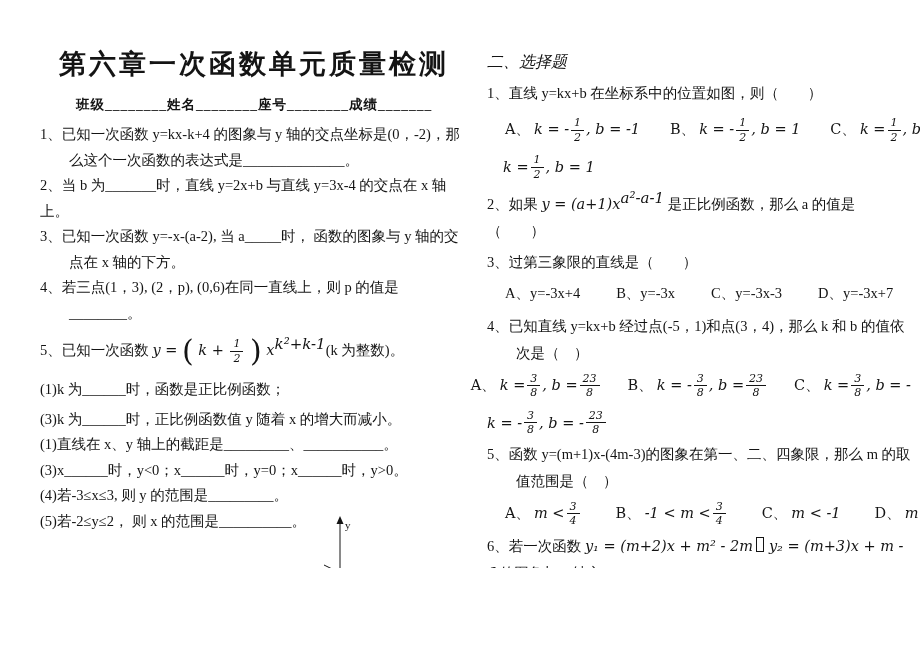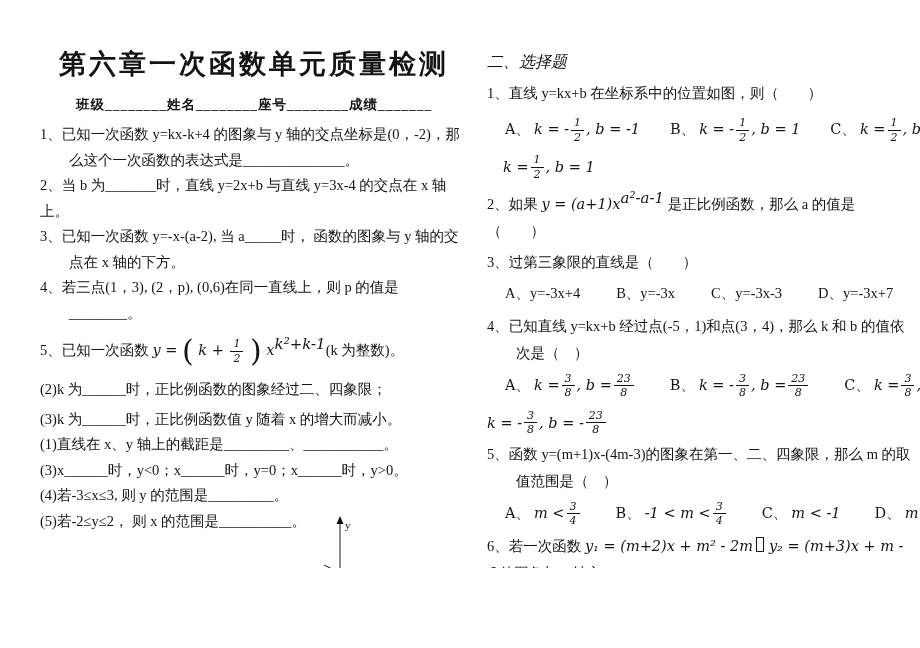--- a/index.html
+++ b/index.html
@@ -19,21 +19,21 @@
   .frac{display:inline-flex;flex-direction:column;align-items:center;vertical-align:middle;
         font-size:11px;line-height:1.2;margin:0 2px;font-style:italic;}
   .frac .num{border-bottom:1px solid #141414;padding:0 3px;}
   .frac .den{padding:0 3px;}
   .bigp{font-size:30px;font-weight:300;vertical-align:middle;line-height:0;font-style:normal;}
   .formula-line{height:42px;display:flex;align-items:center;margin:3px 0 6px 0;}
   .opt-row{display:flex;align-items:center;line-height:27px;padding-left:18px;}
   .opt-row.tall{height:38px;}
   .opt{white-space:nowrap;}
   .opt-label{font-style:normal;margin-right:4px;}
-  .g-q1{gap:30px;} .g-q2{gap:46px;} .g-q3{gap:36px;} .g-q4{gap:34px;} .g-q5{gap:34px;} .g-q6{gap:58px;}
+  .g-q1{gap:30px;} .g-q2{gap:46px;} .g-q3{gap:36px;} .g-q4{gap:26px;justify-content:flex-end;} .g-q5{gap:34px;} .g-q6{gap:58px;}
   .cont-line{padding-left:16px;height:36px;display:flex;align-items:center;}
   .tofu{display:inline-block;width:6px;height:13px;border:1px solid #141414;margin:0 5px 0 3px;vertical-align:-1px;}
   .mb4{margin-bottom:4px;} .mb6{margin-bottom:6px;}
   .graph{position:absolute;left:318px;top:514px;}
   svg text{font-family:"Liberation Serif","DejaVu Serif",serif;font-size:11px;fill:#141414;}
 </style>
 </head>
 <body>
 
 <div class="page">
@@ -59,21 +59,21 @@
         <span class="frac">
             <span class="num">1</span>
             <span class="den">2</span>
           </span>
         <span class="bigp">)</span>
         <span>x</span><sup>k²+k-1</sup>
       </span>
       <span>(k 为整数)。</span>
     </div>
 
-    <div class="bl mb4">(2)k 为______时，正比例函数的图象经过二、四象限；</div>
+    <div class="bl mb4">(1)k 为______时，函数是正比例函数；</div>
     <div class="bl">(3)k 为______时，正比例函数值 y 随着 x 的增大而减小。</div>
     <div class="bl">(1)直线在 x、y 轴上的截距是_________、___________。</div>
     <div class="bl">(3)x______时，y&lt;0；x______时，y=0；x______时，y&gt;0。</div>
     <div class="bl">(4)若-3≤x≤3, 则 y 的范围是_________。</div>
     <div class="bl">(5)若-2≤y≤2， 则 x 的范围是__________。</div>
   </div>
 
   <div class="graph">
     <svg width="120" height="115" viewBox="0 0 120 115">
       <line x1="22" y1="8" x2="22" y2="102" stroke="#141414" stroke-width="1"></line>

